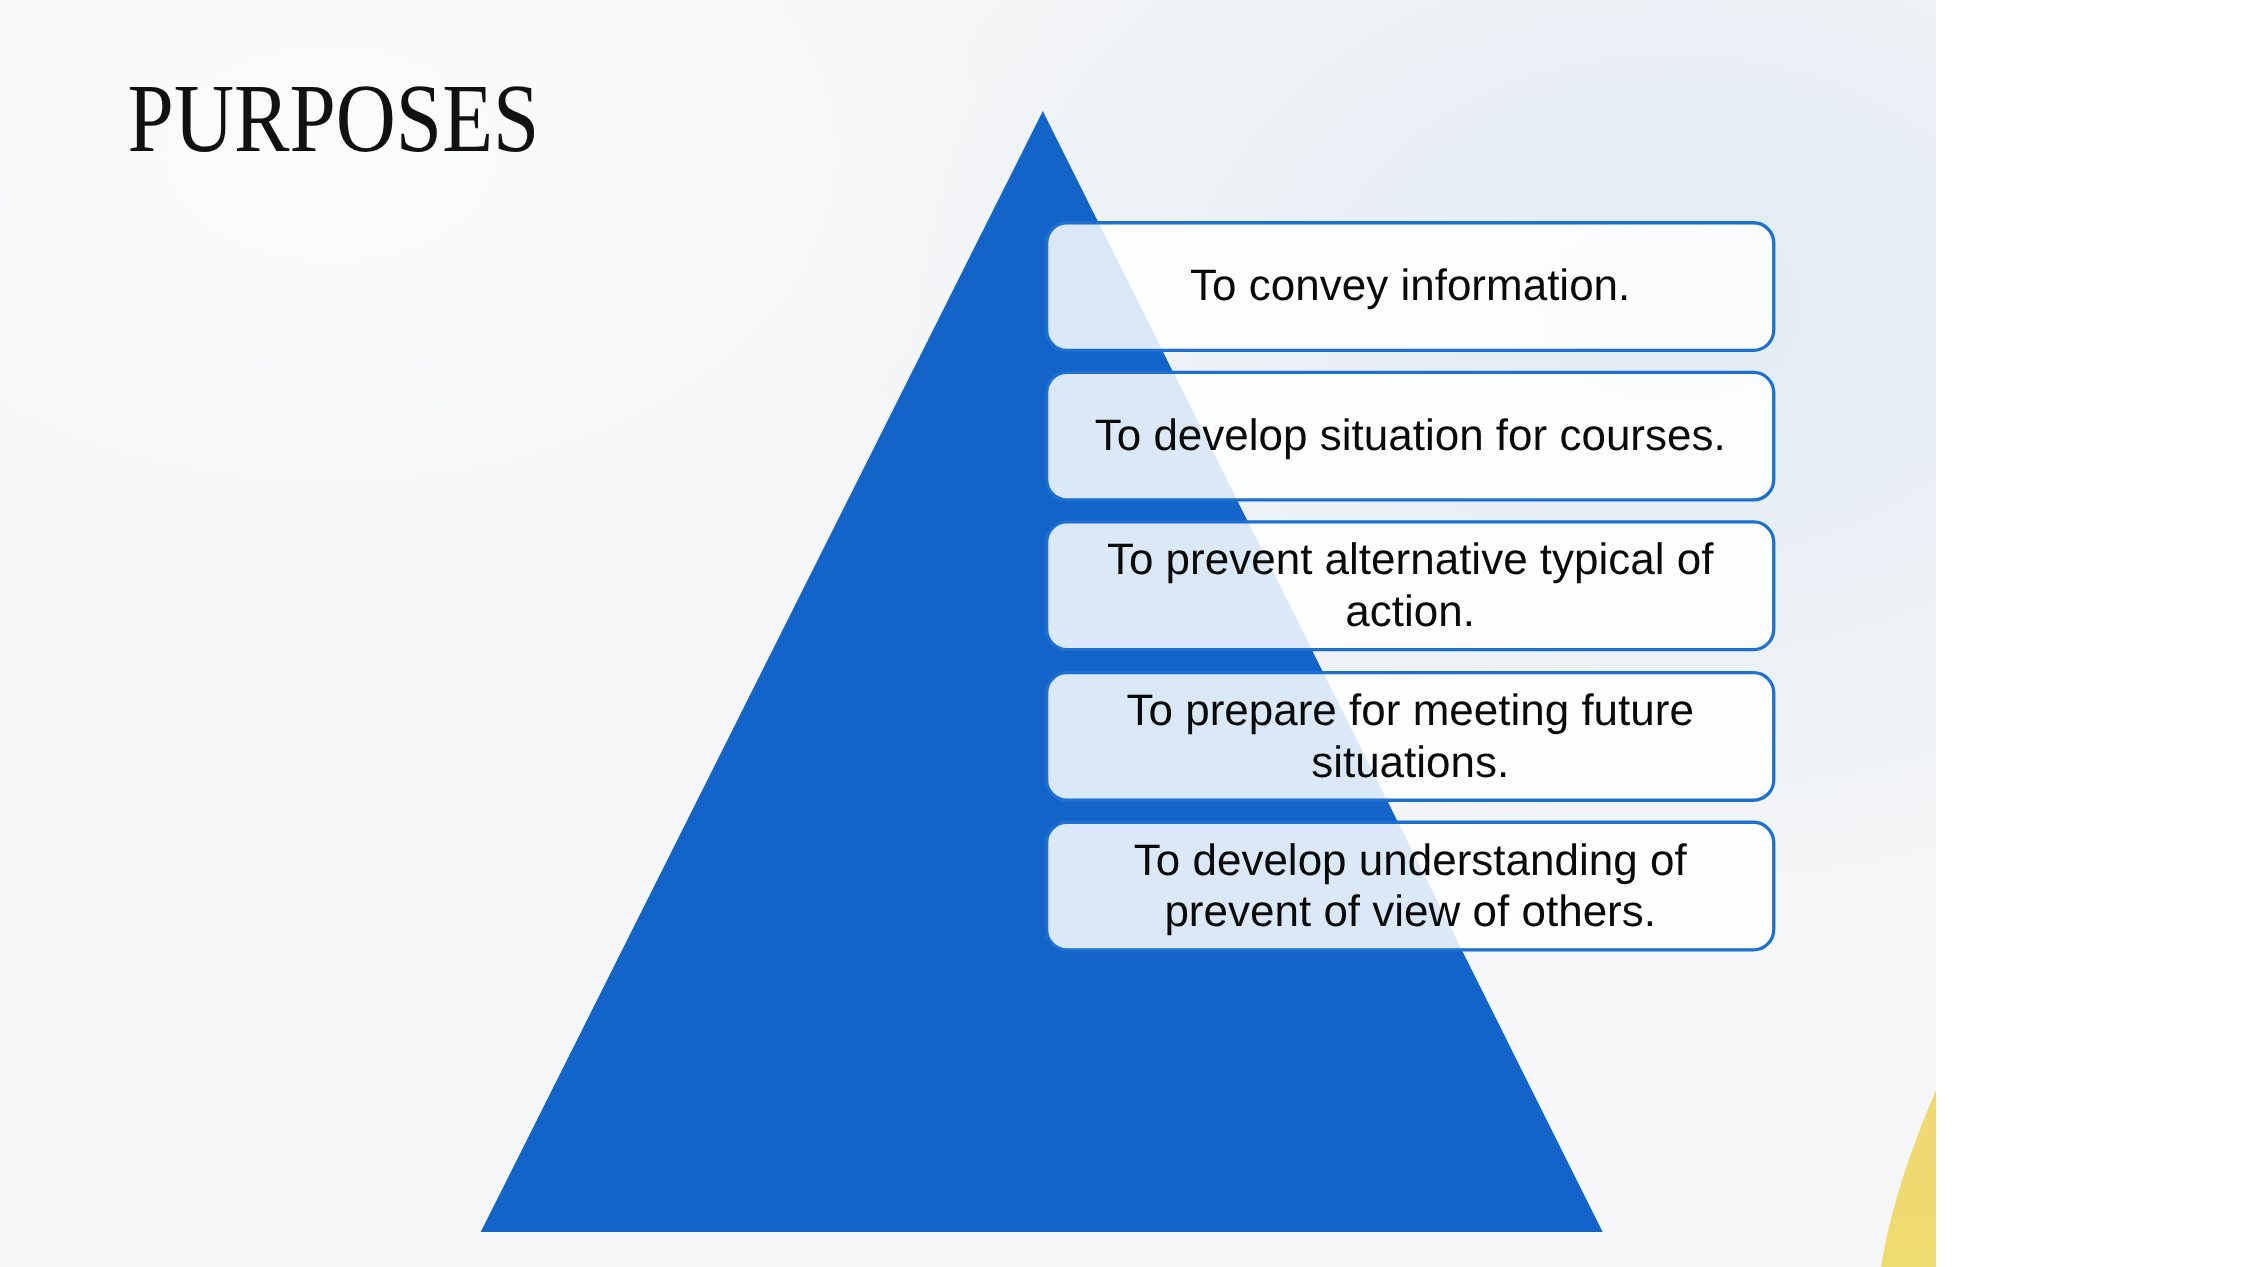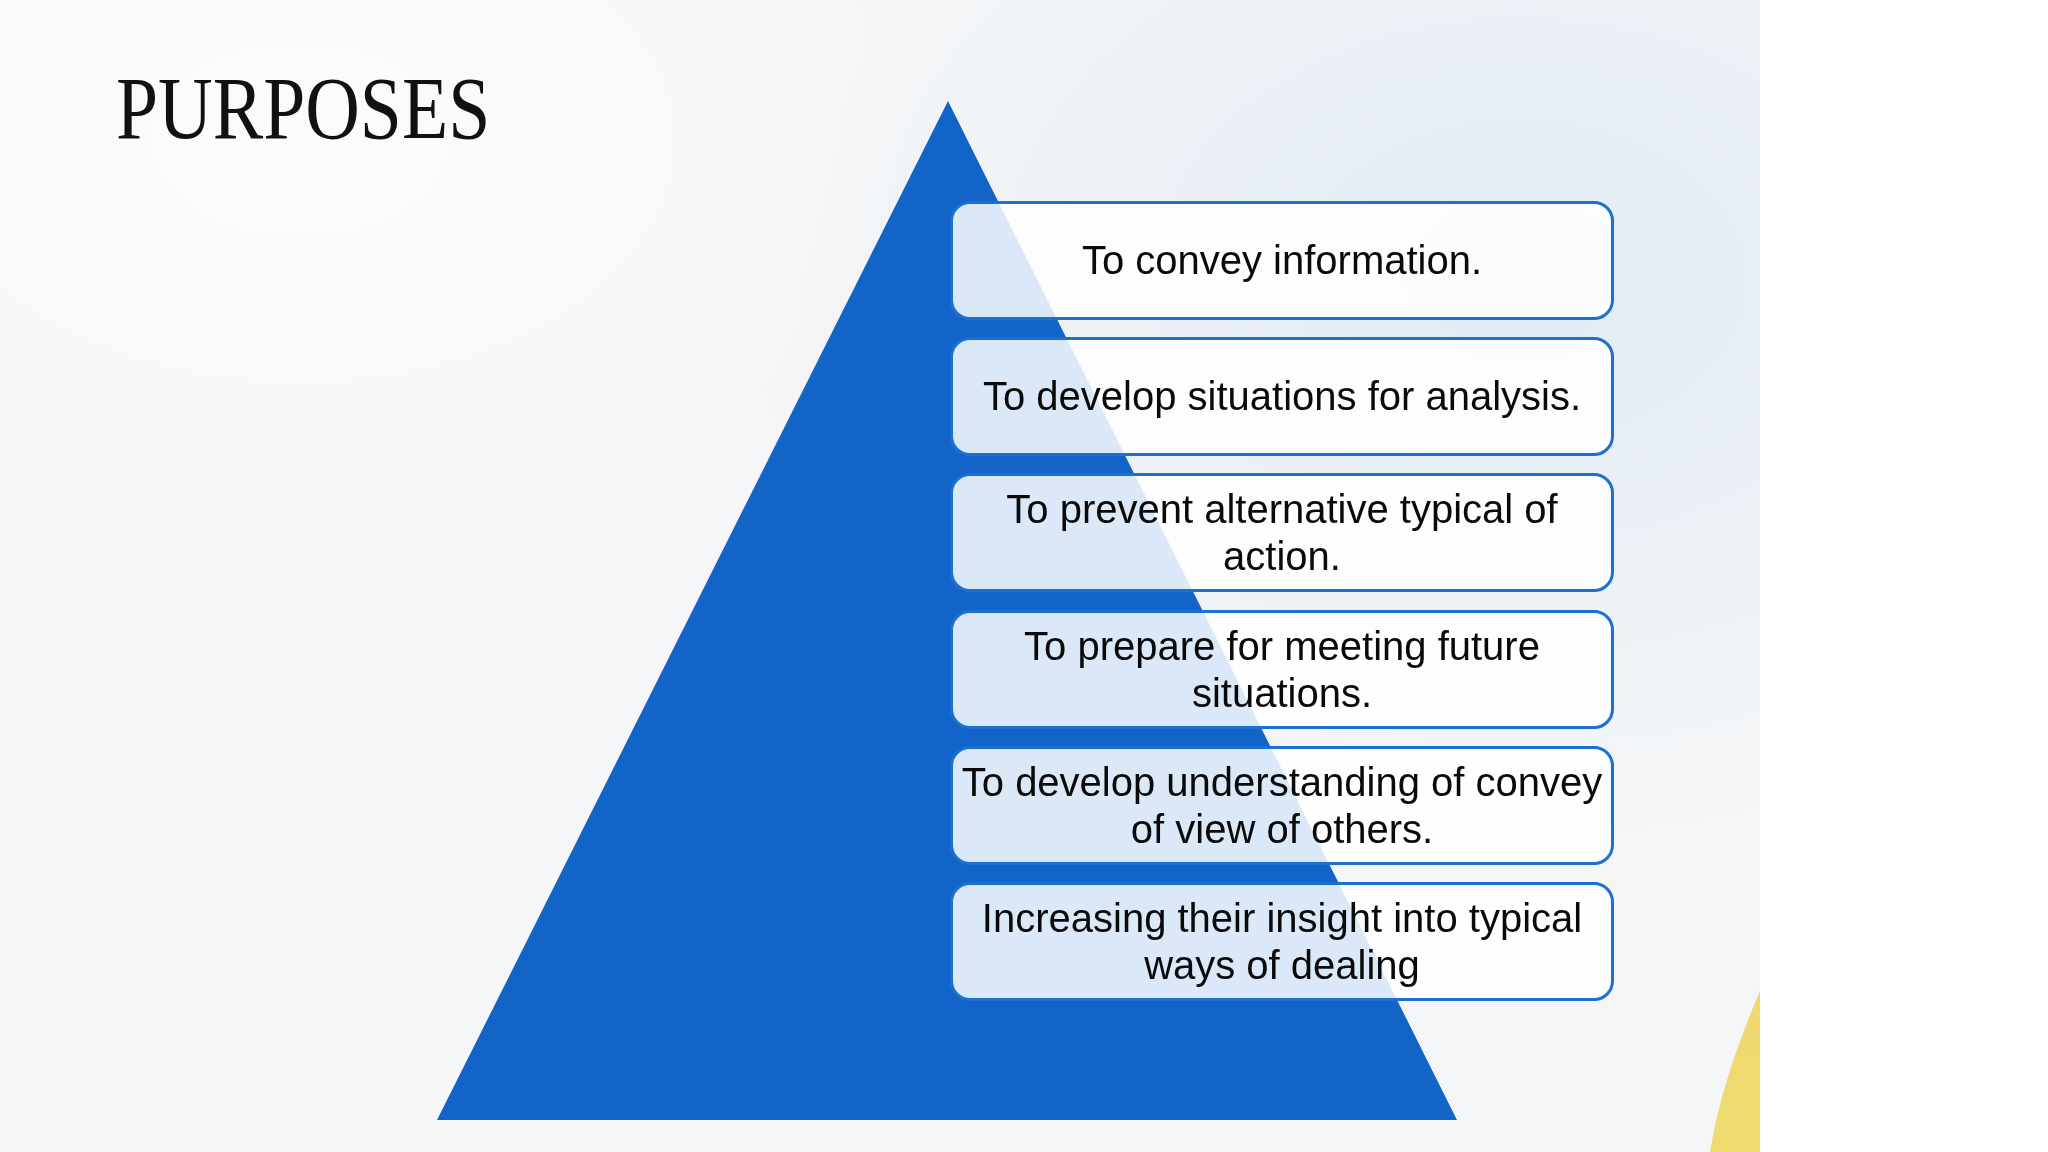--- a/index.html
+++ b/index.html
@@ -123,28 +123,25 @@
 
     <polygon fill="var(--triangle, #1264c9)" points="948,101 437,1120 1457,1120"></polygon>
   </svg>
 
   <div class="slide-title">PURPOSES</div>
 
   <div class="purpose-box b1">
     <span>To convey information.</span>
   </div>
   <div class="purpose-box b2">
-    <span>To develop situations for analysis.</span>
+    <span>To develop situation for courses.</span>
   </div>
   <div class="purpose-box b3">
     <span>To prevent alternative typical of action.</span>
   </div>
   <div class="purpose-box b4">
     <span>To prepare for meeting future situations.</span>
   </div>
   <div class="purpose-box b5">
-    <span>To develop understanding of convey of view of others.</span>
-  </div>
-  <div class="purpose-box b6">
-    <span>Increasing their insight into typical ways of dealing</span>
+    <span>To develop understanding of prevent of view of others.</span>
   </div>
 
 </div>
 
 </body></html>

